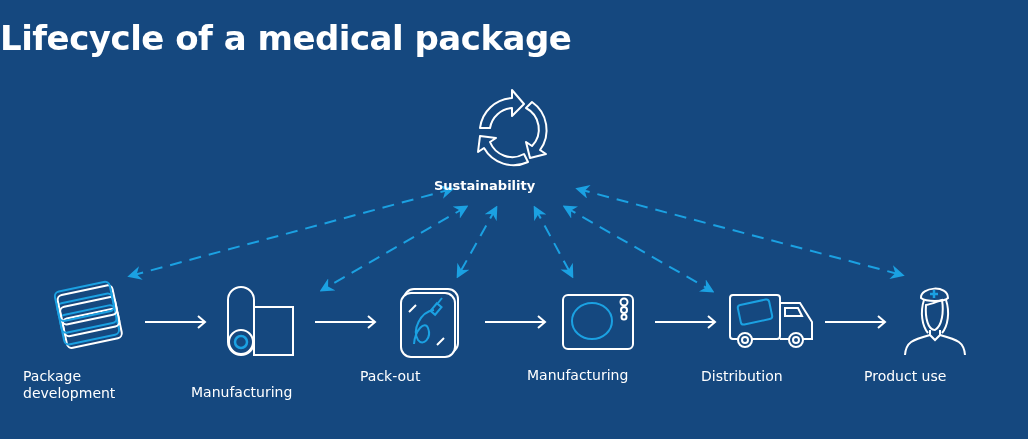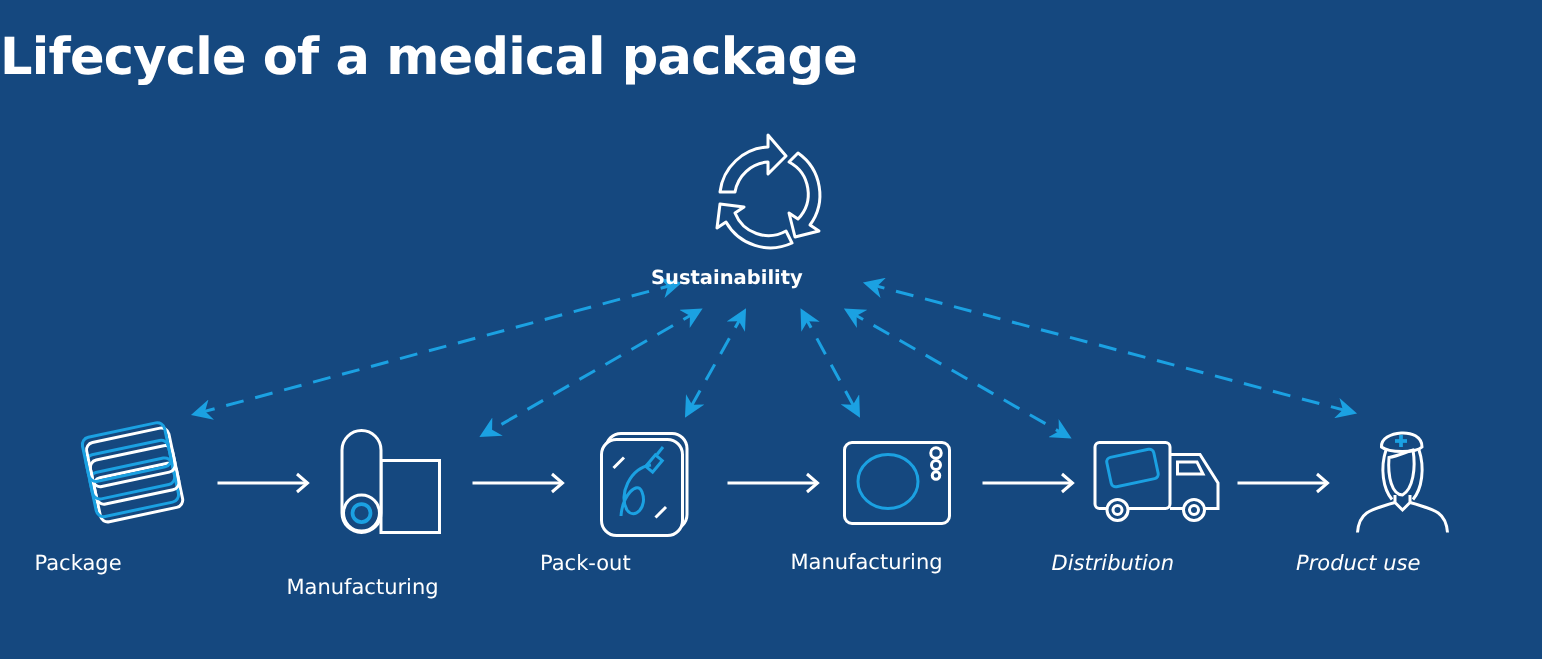--- a/index.html
+++ b/index.html
@@ -21,22 +21,22 @@
     text-align:left; font-size:13px; font-weight:bold;
   }
   .stage-label {
     position:absolute; width:140px; text-align:left;
     font-size:14px; line-height:17px; color:#ffffff;
   }
   .lbl-1 { left:23px;  top:368px; }
   .lbl-2 { left:191px; top:384px; }
   .lbl-3 { left:360px; top:368px; }
   .lbl-4 { left:527px; top:367px; }
-  .lbl-5 { left:701px; top:368px;font-style:italic; }
-  .lbl-6 { left:864px; top:368px;font-style:italic; }
+  .lbl-5 { left:701px; top:368px; }
+  .lbl-6 { left:864px; top:368px; }
 </style>
 </head>
 <body>
 
 <div class="title">Lifecycle of a medical package</div>
 
 <svg class="overlay" width="1028" height="439" viewBox="0 0 1028 439">
   <defs>
     <marker id="bluehead" viewBox="0 0 10 10" refX="8" refY="5" markerWidth="7" markerHeight="7" orient="auto-start-reverse">
       <path d="M0,0 L10,5 L0,10 L3,5 Z" fill="#1ba1e2"></path>
@@ -137,20 +137,21 @@
     <path d="M905,355 C906,342 912,340 930,335 M940,335 C958,340 964,342 965,355"></path>
     <line x1="934" y1="290" x2="934" y2="298" stroke="#1ba1e2" stroke-width="2.5"></line>
     <line x1="930" y1="294" x2="938" y2="294" stroke="#1ba1e2" stroke-width="2.5"></line>
   </g>
 </svg>
 
 <div class="hub-label">Sustainability</div>
 
 <div class="stage-label lbl-1">
   <div>Package</div>
+  <div>development</div>
 </div>
 <div class="stage-label lbl-2">
   <div>Manufacturing</div>
 </div>
 <div class="stage-label lbl-3">
   <div>Pack-out</div>
 </div>
 <div class="stage-label lbl-4">
   <div>Manufacturing</div>
 </div>

